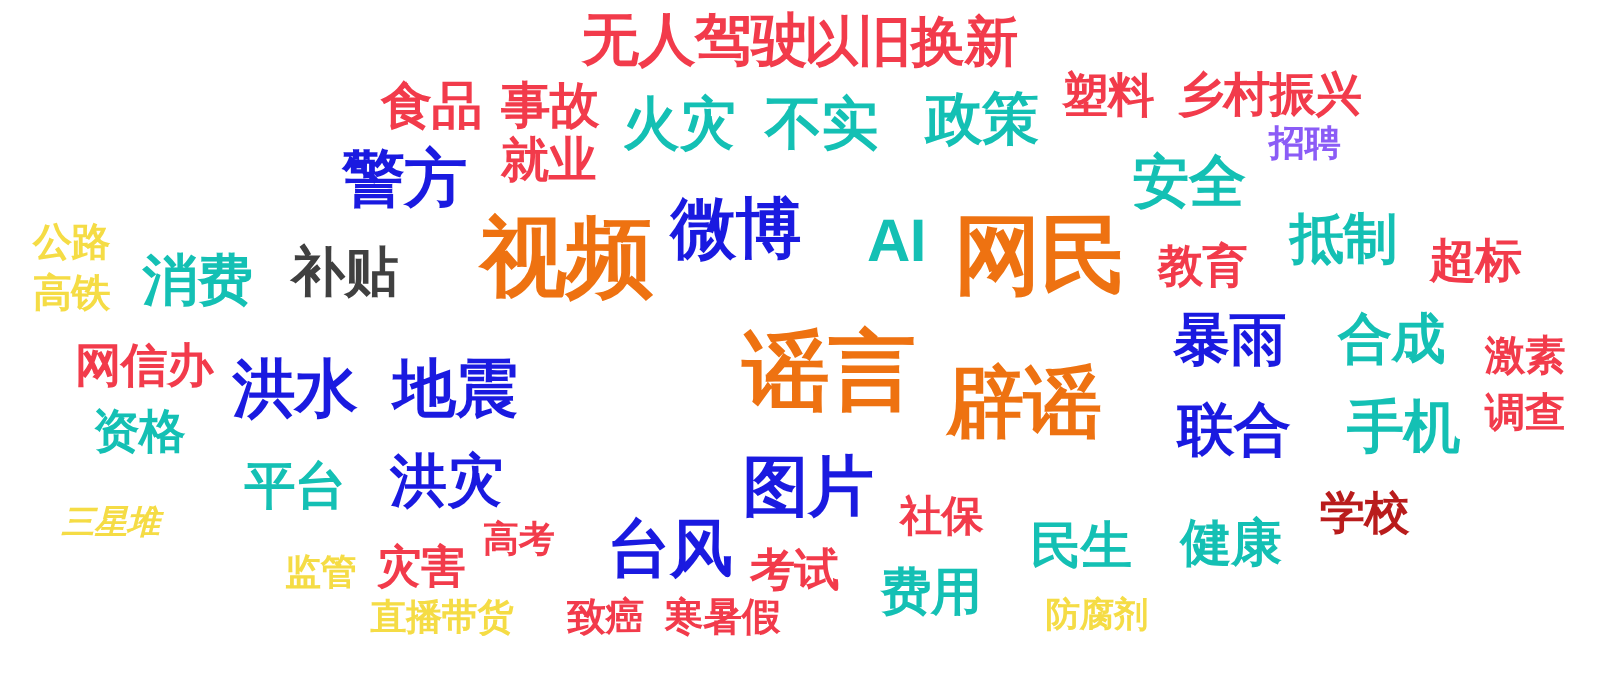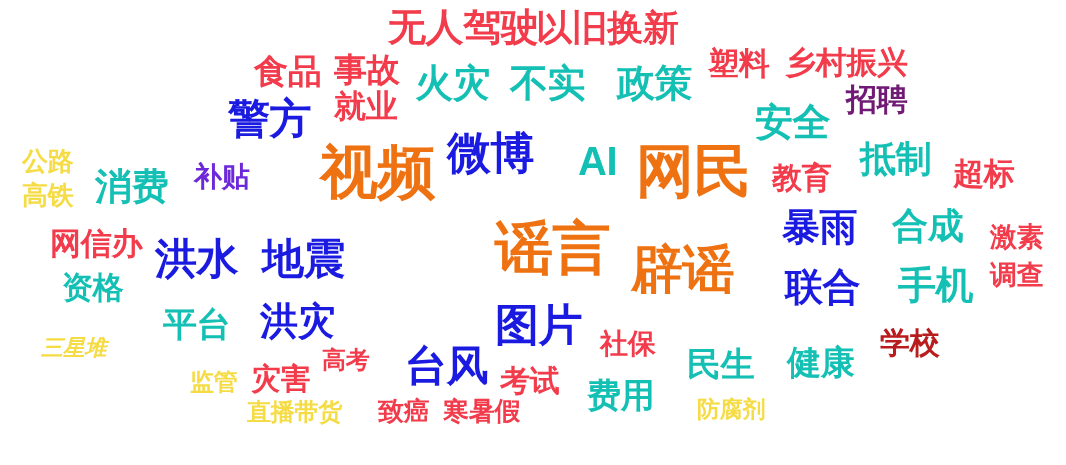--- a/index.html
+++ b/index.html
@@ -32,31 +32,31 @@
 </head>
 <body>
 
 <div id="wordcloud" style="width: 1046px; height: 465px; background: rgb(255, 255, 255);">
     <span class="cloud-word" style="left: 388px; top: 8px; font-size: 38px; color: rgb(242, 59, 75);">无人驾驶</span>
     <span class="cloud-word" style="left: 536px; top: 10px; font-size: 36px; color: rgb(242, 59, 75);">以旧换新</span>
     <span class="cloud-word" style="left: 254px; top: 54px; font-size: 34px; color: rgb(242, 59, 75);">食品</span>
     <span class="cloud-word" style="left: 334px; top: 53px; font-size: 33px; color: rgb(242, 59, 75);">事故</span>
     <span class="cloud-word" style="left: 415px; top: 64px; font-size: 38px; color: rgb(20, 192, 180);">火灾</span>
     <span class="cloud-word" style="left: 510px; top: 64px; font-size: 38px; color: rgb(20, 192, 180);">不实</span>
-    <span class="cloud-word" style="left: 617px; top: 64px; font-size: 38px; color: rgb(20, 192, 180);">政策</span>
+    <span class="cloud-word" style="left: 617px; top: 64px; font-size: 38px; color: rgb(20, 192, 180); font-family: Liberation Mono, monospace;">政策</span>
     <span class="cloud-word" style="left: 708px; top: 48px; font-size: 31px; color: rgb(242, 59, 75);">塑料</span>
     <span class="cloud-word" style="left: 785px; top: 47px; font-size: 31px; color: rgb(242, 59, 75);">乡村振兴</span>
     <span class="cloud-word" style="left: 228px; top: 98px; font-size: 42px; color: rgb(26, 26, 224);">警方</span>
     <span class="cloud-word" style="left: 334px; top: 90px; font-size: 32px; color: rgb(242, 59, 75);">就业</span>
-    <span class="cloud-word" style="left: 846px; top: 84px; font-size: 31px; color: #701a75;">招聘</span>
+    <span class="cloud-word" style="left: 846px; top: 84px; font-size: 24px; color: #8b5cf6;">招聘</span>
     <span class="cloud-word" style="left: 755px; top: 103px; font-size: 38px; color: rgb(20, 192, 180);">安全</span>
     <span class="cloud-word" style="left: 22px; top: 148px; font-size: 26px; color: rgb(245, 220, 69);">公路</span>
     <span class="cloud-word" style="left: 22px; top: 182px; font-size: 26px; color: rgb(245, 220, 69);">高铁</span>
     <span class="cloud-word" style="left: 95px; top: 168px; font-size: 37px; color: rgb(20, 192, 180);">消费</span>
-    <span class="cloud-word" style="left: 194px; top: 163px; font-size: 28px; color: #6d28d9;">补贴</span>
+    <span class="cloud-word" style="left: 194px; top: 163px; font-size: 36px; color: #404040;">补贴</span>
     <span class="cloud-word" style="left: 320px; top: 143px; font-size: 58px; color: rgb(238, 114, 17);">视频</span>
     <span class="cloud-word" style="left: 447px; top: 131px; font-size: 44px; color: rgb(26, 26, 224);">微博</span>
     <span class="cloud-word" style="left: 578px; top: 141px; font-size: 40px; color: rgb(20, 192, 180);">AI</span>
     <span class="cloud-word" style="left: 636px; top: 142px; font-size: 58px; color: rgb(238, 114, 17);">网民</span>
     <span class="cloud-word" style="left: 772px; top: 163px; font-size: 30px; color: rgb(242, 59, 75);">教育</span>
     <span class="cloud-word" style="left: 860px; top: 141px; font-size: 36px; color: rgb(20, 192, 180);">抵制</span>
     <span class="cloud-word" style="left: 953px; top: 158px; font-size: 31px; color: rgb(242, 59, 75); text-align: right;">超标</span>
     <span class="cloud-word" style="left: 50px; top: 228px; font-size: 31px; color: rgb(242, 59, 75);">网信办</span>
     <span class="cloud-word" style="left: 155px; top: 238px; font-size: 42px; color: rgb(26, 26, 224);">洪水</span>
     <span class="cloud-word" style="left: 262px; top: 238px; font-size: 42px; color: rgb(26, 26, 224);">地震</span>

